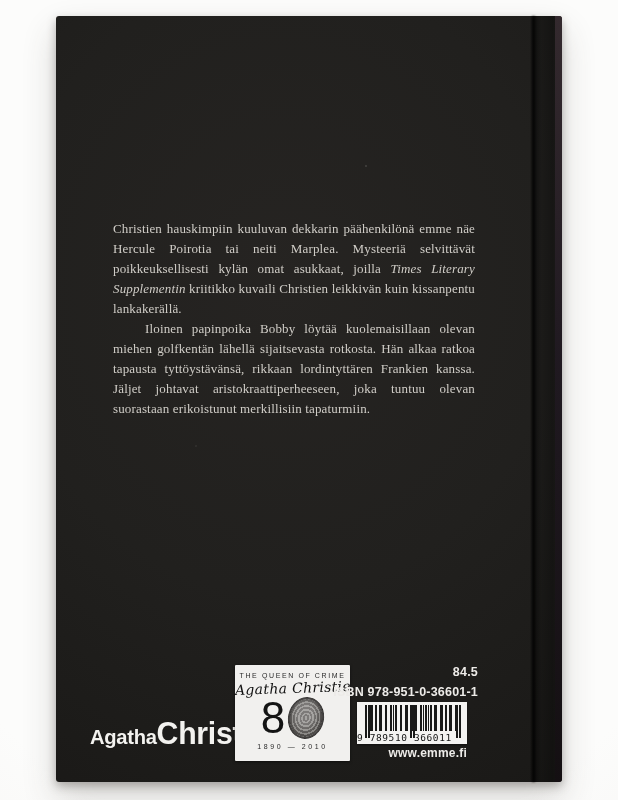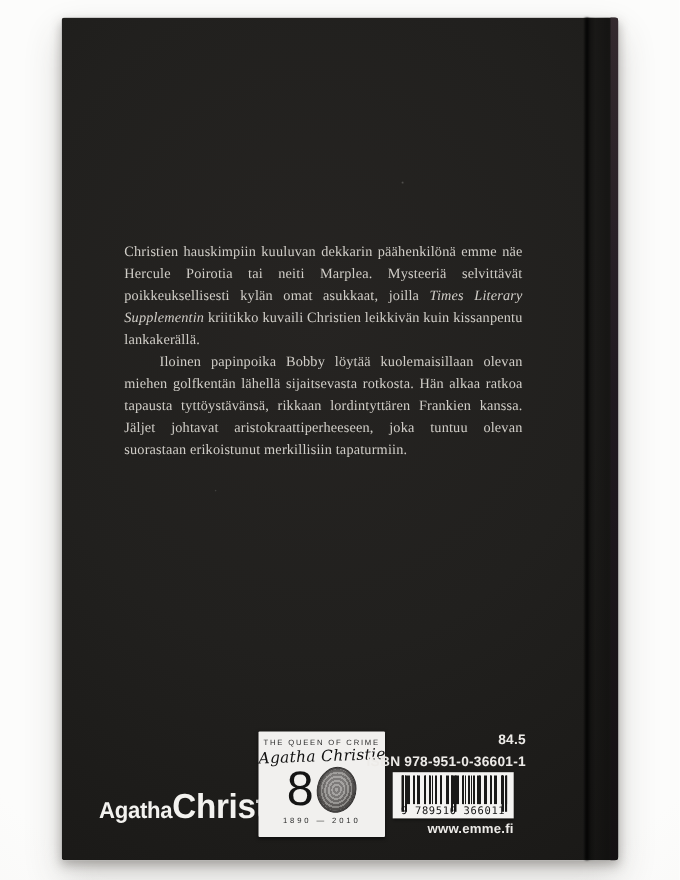--- a/index.html
+++ b/index.html
@@ -99,21 +99,21 @@
       repeating-linear-gradient(90deg,transparent 0 3px,#191918 3px 4px,transparent 4px 11px);
   }
   .barcode .guard{
     position:absolute;top:3px;height:33px;width:5px;
     background:linear-gradient(90deg,#191918 0 2px,transparent 2px 3px,#191918 3px 5px);
   }
   .barcode .guard.g-left{left:8px;}
   .barcode .guard.g-mid{left:53px;}
   .barcode .guard.g-right{right:6px;}
   .barcode .number{
-    position:absolute;left:0;right:0;bottom:1px;text-align:center;
+    position:absolute;left:0;right:0;bottom:1px;
     font-family:"DejaVu Sans Mono",monospace;font-size:9.5px;
     letter-spacing:.6px;color:#141414;white-space:nowrap;margin-top:16px;
   }
 </style>
 </head>
 <body>
 
 <div class="stage">
   <div class="book">
 

